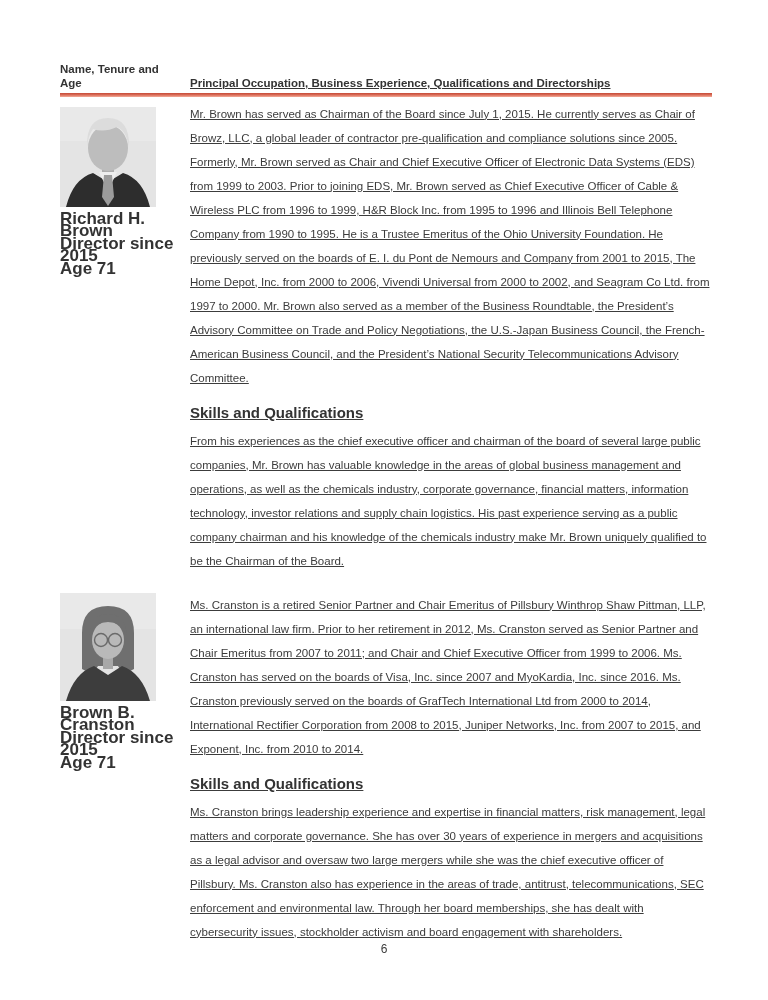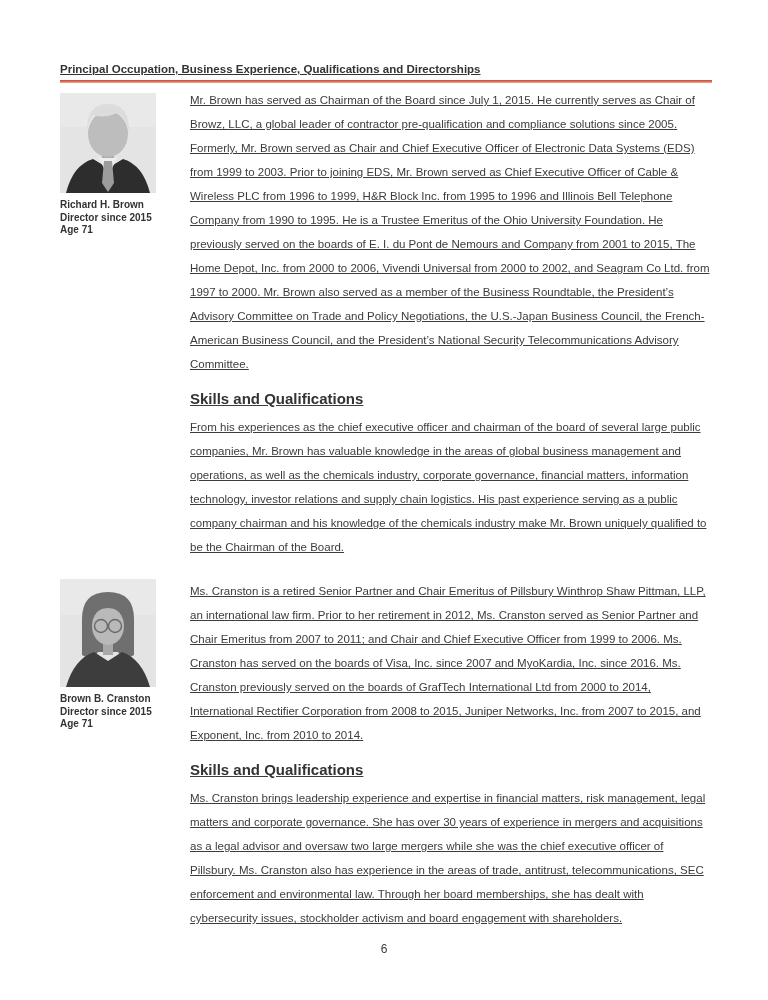--- a/index.html
+++ b/index.html
@@ -40,21 +40,21 @@
   .dir-row.second { margin-top: 20px; }
   .photo-frame {
     width: 96px;
     background: #e4e4e4;
     line-height: 0;
   }
   .dir-row.first .photo-frame { margin-top: 5px; }
   .photo-frame svg { display: block; }
   .name-block {
     margin-top: 6px;
-    font-size: 10px;
+    font-size: 17px;
     font-weight: bold;
     line-height: 12.5px;
     color: #333333;
   }
   .bio-col {
     flex: 1; min-width: 0;
     font-size: 11.5px;
     line-height: 24px;
   }
   .bio-col p { margin: 0; }
@@ -72,20 +72,24 @@
     font-size: 12px;
     color: #3c3c3c;
   }
 </style>
 </head>
 <body>
 
 <div class="sheet">
 
   <div class="hdr-row">
+    <div class="col-left hdr-left">
+      <div>Name, Tenure and</div>
+      <div>Age</div>
+    </div>
     <div class="col-right hdr-right">Principal Occupation, Business Experience, Qualifications and Directorships</div>
   </div>
   <div class="rule" style="background: linear-gradient(rgb(196, 74, 56) 0%, rgb(217, 106, 85) 45%, rgb(242, 171, 153) 100%);"></div>
 
   <div class="dir-row first">
     <div class="col-left">
       <div class="photo-frame">
         <svg width="96" height="100" viewBox="0 0 96 100">
           <rect width="96" height="100" fill="#e4e4e4"></rect>
           <rect width="96" height="34" fill="#e9e9e9"></rect>

